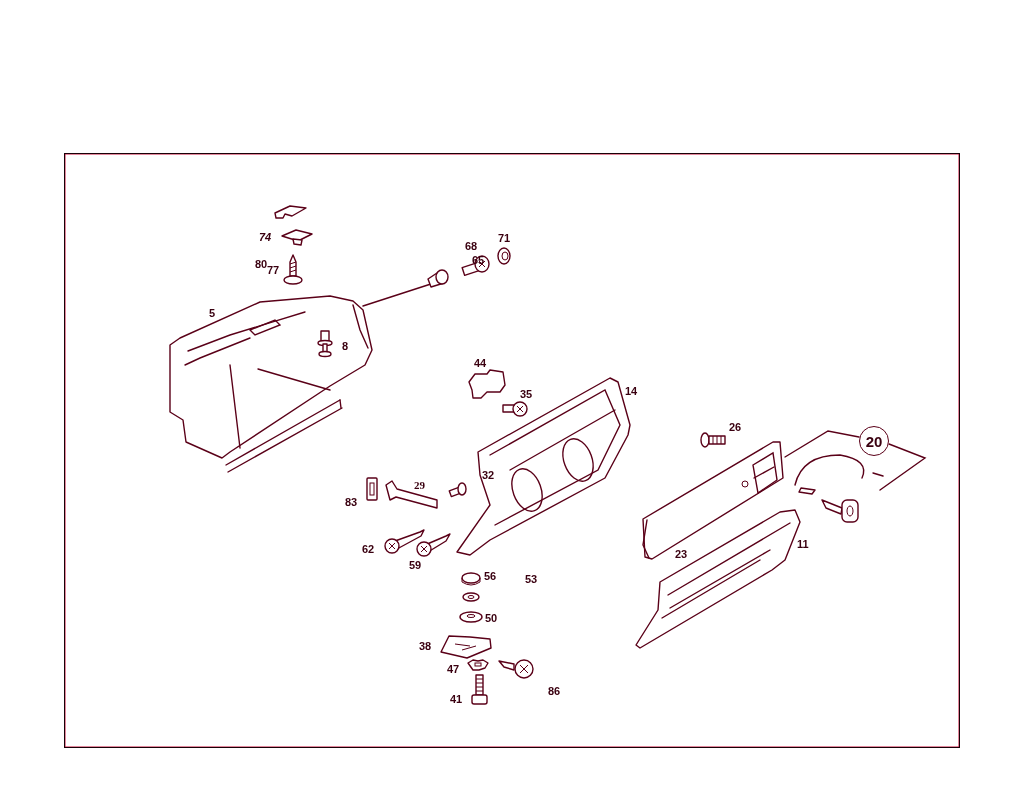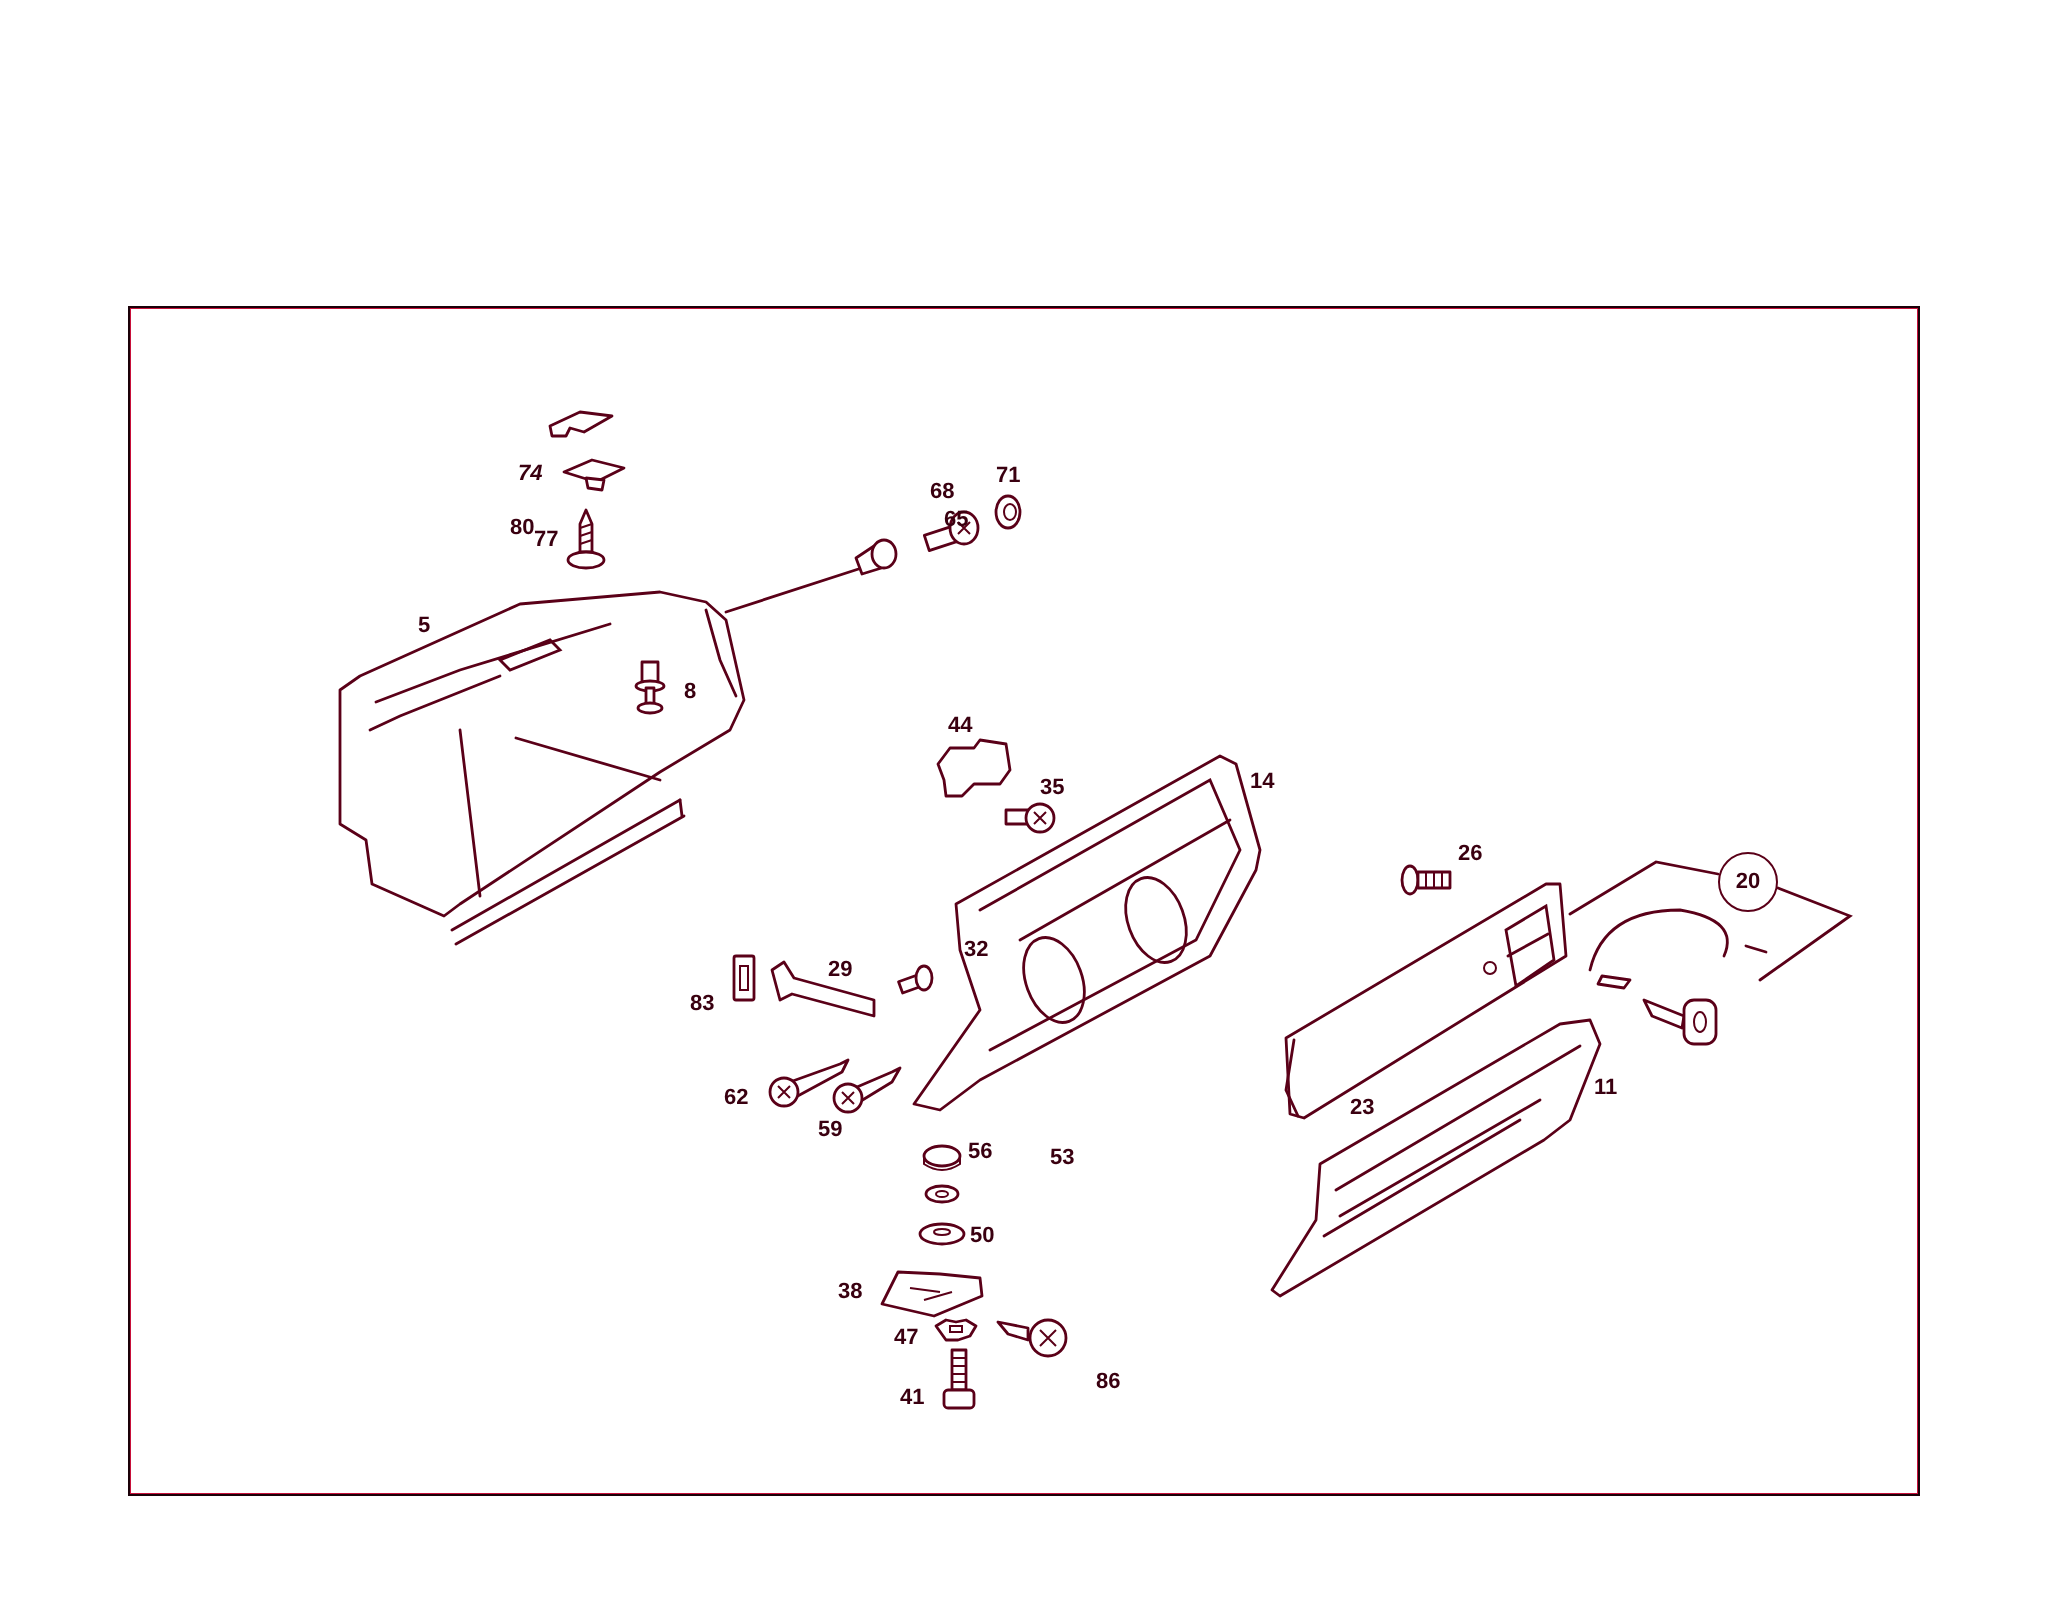--- a/index.html
+++ b/index.html
@@ -10,21 +10,21 @@
            box-sizing: border-box; }
   svg.diagram { position: absolute; left: 0; top: 0; width: 1024px; height: 799px; }
   .part { fill: #ffffff; stroke: #5a0018; stroke-width: 1.4; stroke-linejoin: round; stroke-linecap: round; }
   .line { fill: none; stroke: #5a0018; stroke-width: 1.4; stroke-linecap: round; }
   .thin { fill: none; stroke: #5a0018; stroke-width: 1; }
   .lbl { position: absolute; font-size: 11px; font-weight: bold; color: #3a0010;
          font-family: "Liberation Sans", sans-serif; line-height: 12px; white-space: nowrap; }
   .circle-lbl { position: absolute; width: 30px; height: 30px; border: 1.4px solid #5a0018;
                 border-radius: 50%; background: #fff; box-sizing: border-box;
                 display: flex; align-items: center; justify-content: center;
-                font-size: 11px; font-weight: bold; color: #3a0010; }
+                font-size: 15px; font-weight: bold; color: #3a0010; }
 </style>
 </head>
 <body>
 
 <div class="frame"></div>
 
 <svg class="diagram" viewBox="0 0 1024 799">
 
   <g>
     <path class="part" d="M275,213 L290,206 L306,208 L292,216 L285,214 L283,218 L276,218 Z"></path>
@@ -195,21 +195,21 @@
 <span class="lbl" style="left:267px;top:264px;">77</span>
 <span class="lbl" style="left:209px;top:307px;">5</span>
 <span class="lbl" style="left:342px;top:340px;">8</span>
 <span class="lbl" style="left:428px;top:254px;margin-left:44px;">65</span>
 <span class="lbl" style="left:465px;top:240px;">68</span>
 <span class="lbl" style="left:498px;top:232px;">71</span>
 <span class="lbl" style="left:474px;top:357px;">44</span>
 <span class="lbl" style="left:520px;top:388px;">35</span>
 <span class="lbl" style="left:625px;top:385px;">14</span>
 <span class="lbl" style="left:450px;top:469px;margin-left:32px;">32</span>
-<span class="lbl" style="left:414px;top:479px;">29</span>
+<span class="lbl" style="left:414px;top:479px;font-family:Liberation Serif, serif;">29</span>
 <span class="lbl" style="left:345px;top:496px;">83</span>
 <span class="lbl" style="left:362px;top:543px;">62</span>
 <span class="lbl" style="left:409px;top:559px;">59</span>
 <span class="lbl" style="left:484px;top:570px;">56</span>
 <span class="lbl" style="left:485px;top:573px;margin-left:40px;">53</span>
 <span class="lbl" style="left:485px;top:612px;">50</span>
 <span class="lbl" style="left:419px;top:640px;">38</span>
 <span class="lbl" style="left:447px;top:663px;">47</span>
 <span class="lbl" style="left:520px;top:685px;padding-left:28px;">86</span>
 <span class="lbl" style="left:450px;top:693px;">41</span>

